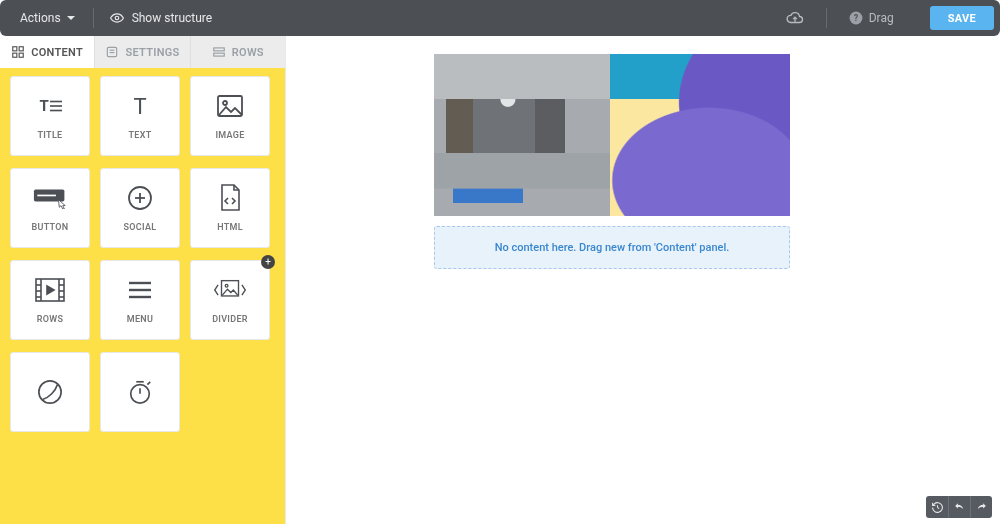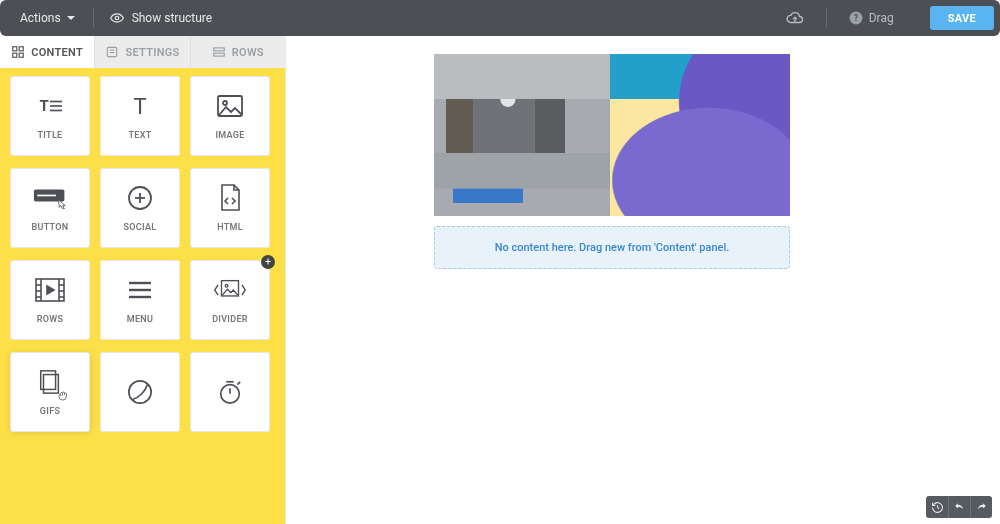--- a/index.html
+++ b/index.html
@@ -282,34 +282,20 @@
                 <rect x="10" y="3" width="20" height="18"></rect>
                 <circle cx="16" cy="9" r="1.6"></circle>
                 <path d="M11 20l6-7 4 4 3-3 5 6"></path>
                 <path d="M6 8l-4 6 4 6"></path>
                 <path d="M34 8l4 6-4 6"></path>
               </svg>
             </div>
             <div class="label">DIVIDER</div>
             <div class="badge">+</div>
           </div>
-          <div class="block selected">
-            <div class="icon">
-              <svg width="24" height="26" viewBox="0 0 24 28" fill="none" stroke="#4c4f54" stroke-width="1.6">
-                <rect x="5" y="6" width="16" height="20"></rect>
-                <rect x="2" y="2" width="16" height="20"></rect>
-              </svg>
-            </div>
-            <div class="label">GIFS</div>
-            <div class="cursor-grab"><svg width="12" height="12" viewBox="0 0 24 24" fill="none" stroke="currentColor" stroke-width="2">
-                <path d="M7 11V7a2 2 0 0 1 4 0v4"></path>
-                <path d="M11 10V6a2 2 0 0 1 4 0v4"></path>
-                <path d="M15 10V8a2 2 0 0 1 4 0v5a7 7 0 0 1-7 7h-1a7 7 0 0 1-7-7v-2a2 2 0 0 1 4 0"></path>
-              </svg></div>
-          </div>
           <div class="block">
             <div class="icon">
               <svg width="26" height="26" viewBox="0 0 28 28" fill="none" stroke="#4c4f54" stroke-width="1.8">
                 <circle cx="14" cy="14" r="12"></circle>
                 <path d="M22 6c-2 7-9 14-16 16"></path>
               </svg>
             </div>
           </div>
           <div class="block">
             <div class="icon">

